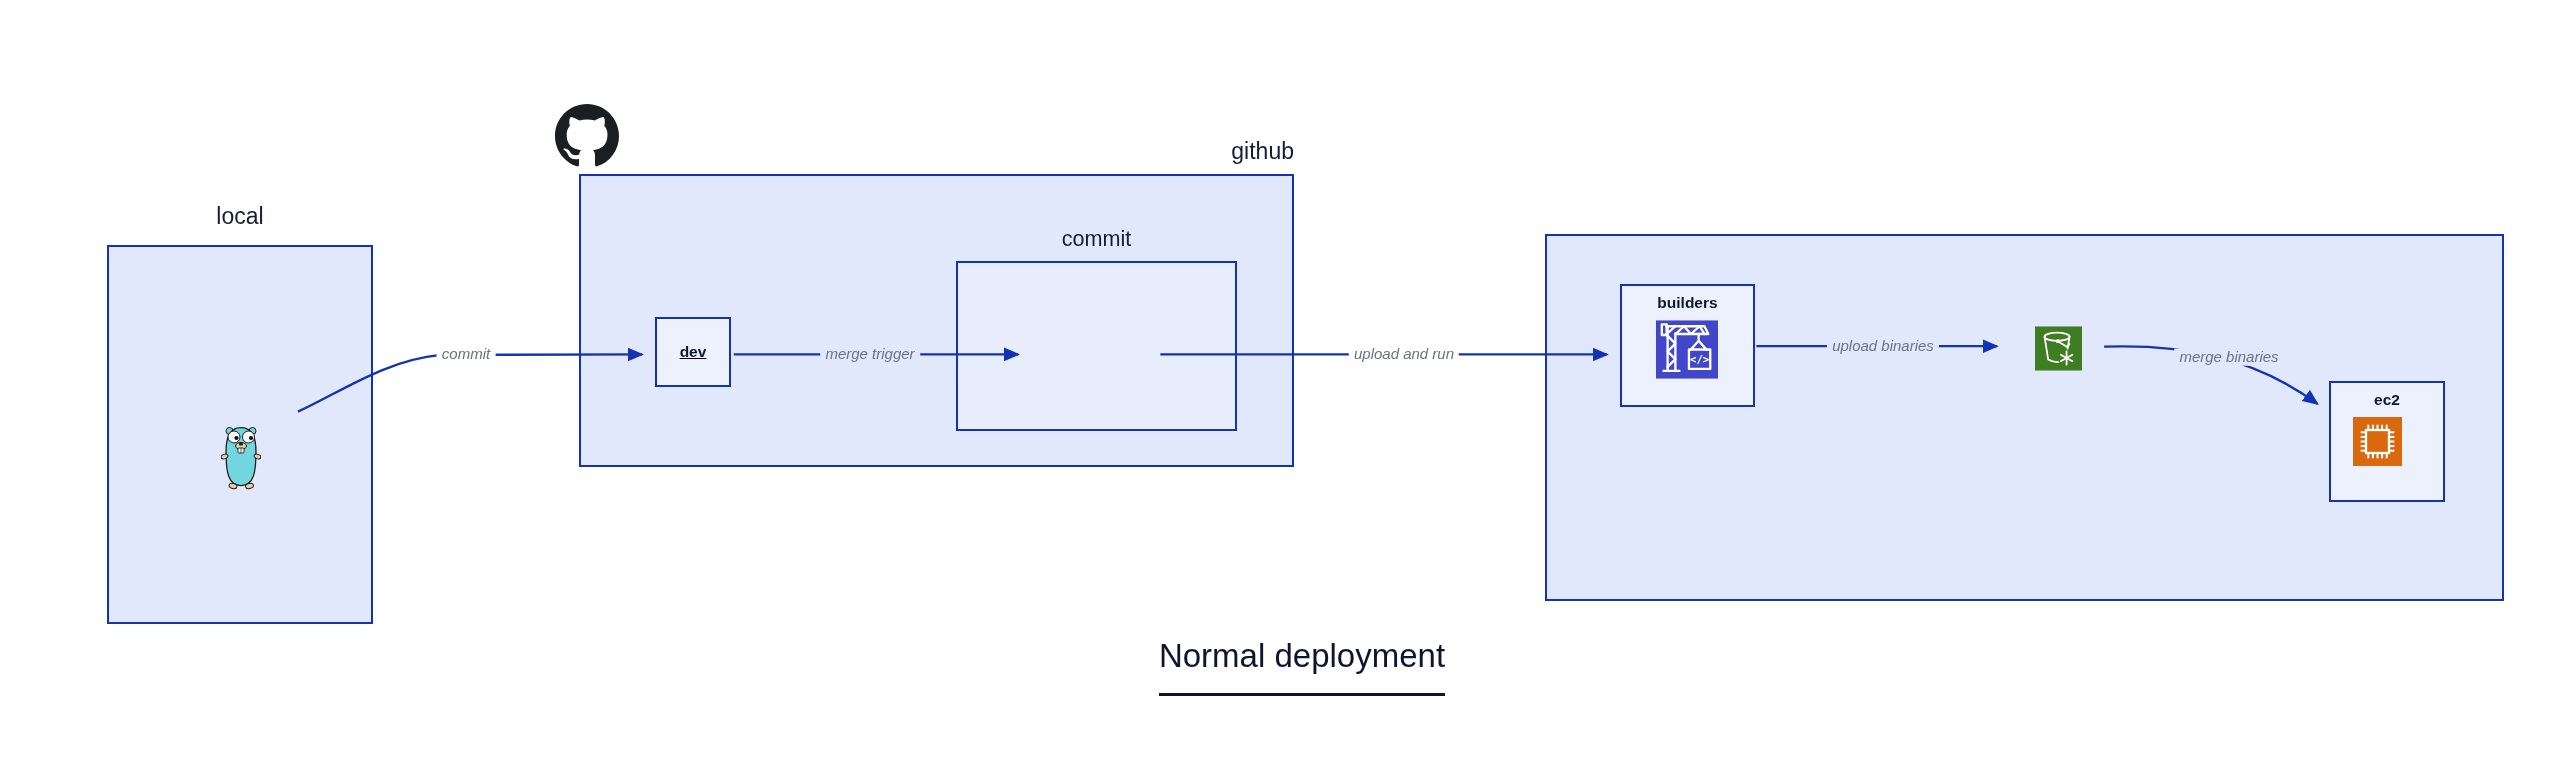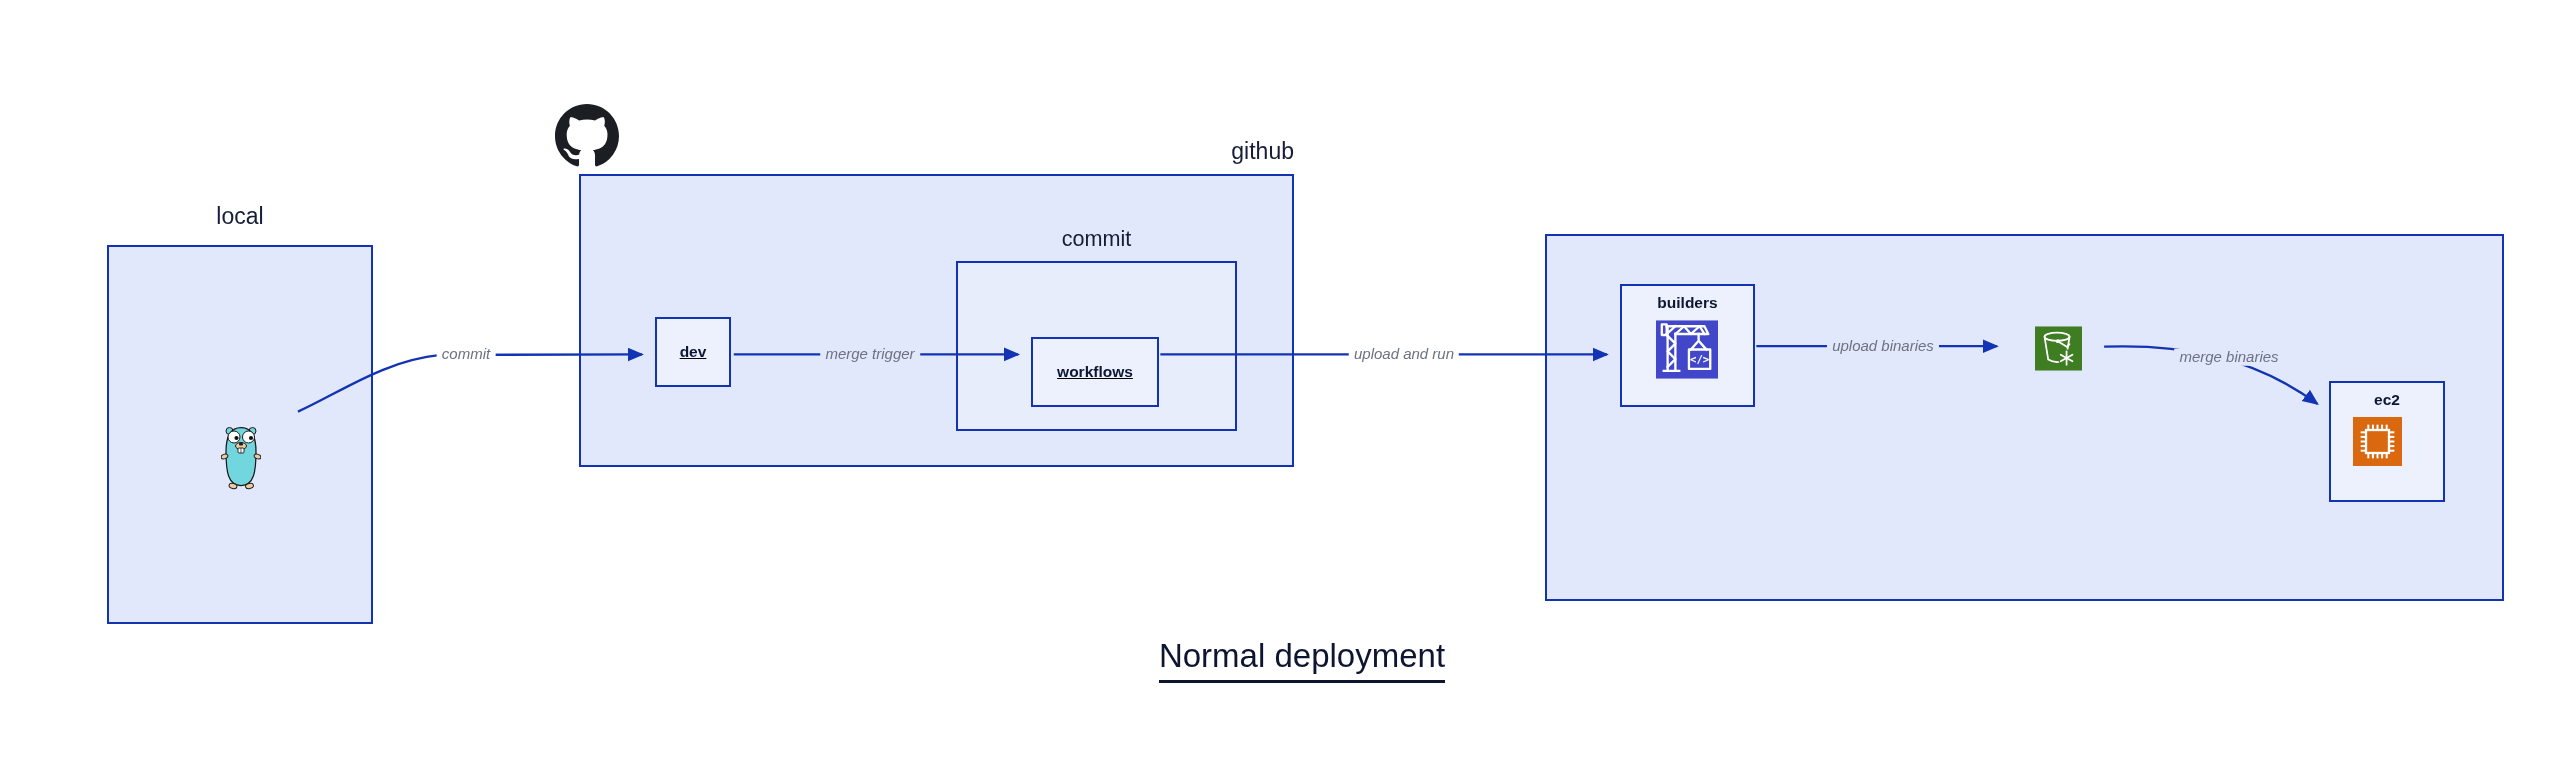--- a/index.html
+++ b/index.html
@@ -34,21 +34,21 @@
   }
   .bg-white{background:#ffffff;}
   .bg-lavender{background:#e2e8fb;}
   .icon-abs{position:absolute;}
   #edges-layer{position:absolute;left:0;top:0;pointer-events:none;}
   .title{
     position:absolute;left:0;top:638px;width:2604px;text-align:center;
   }
   .title span{
     display:inline-block;font-size:33px;font-weight:500;color:#0e1530;
-    border-bottom:3.1px solid #0e1530;padding-bottom:6px;line-height:1.1;
+    border-bottom:3.1px solid #0e1530;padding-bottom:19px;line-height:1.1;
   }
 </style>
 </head>
 <body>
 
 <div id="canvas">
 
   <div class="group-label center-text" style="left:107px;top:203px;width:266px;">local</div>
   <div class="container-box" style="left:107px;top:245px;width:266px;height:379px;"></div>
 
@@ -77,23 +77,20 @@
   <div class="group-label right-text" style="left:1036px;top:138px;width:258px;">github</div>
   <div class="container-box" style="left:579px;top:174px;width:715px;height:293px;"></div>
 
   <div class="node-box flex-center" style="left:655px;top:317px;width:76px;height:70px;">
     <span class="node-label">dev</span>
   </div>
 
   <div class="group-label center-text" style="left:956px;top:227px;width:281px;font-size:21.6px;">commit</div>
   <div class="sub-box" style="left:956px;top:261px;width:281px;height:170px;"></div>
 
-  <div class="node-box flex-center" style="left:1031px;top:337px;width:128px;height:70px;">
-    <span class="node-label">workflows</span>
-  </div>
 
   <div class="container-box" style="left:1545px;top:234px;width:959px;height:367px;"></div>
 
   <div class="node-box" style="left:1620px;top:284px;width:135px;height:123px;">
     <span class="node-label node-label-top">builders</span>
   </div>
   <svg class="icon-abs" style="left:1656px;top:320px;" width="62" height="59" viewBox="0 0 64 60">
     <rect x="0" y="0" width="64" height="60" fill="#4147c8"></rect>
     <g stroke="#ffffff" stroke-width="2.4" fill="none" stroke-linejoin="round" stroke-linecap="square">
       <rect x="6" y="4" width="5" height="11"></rect>

